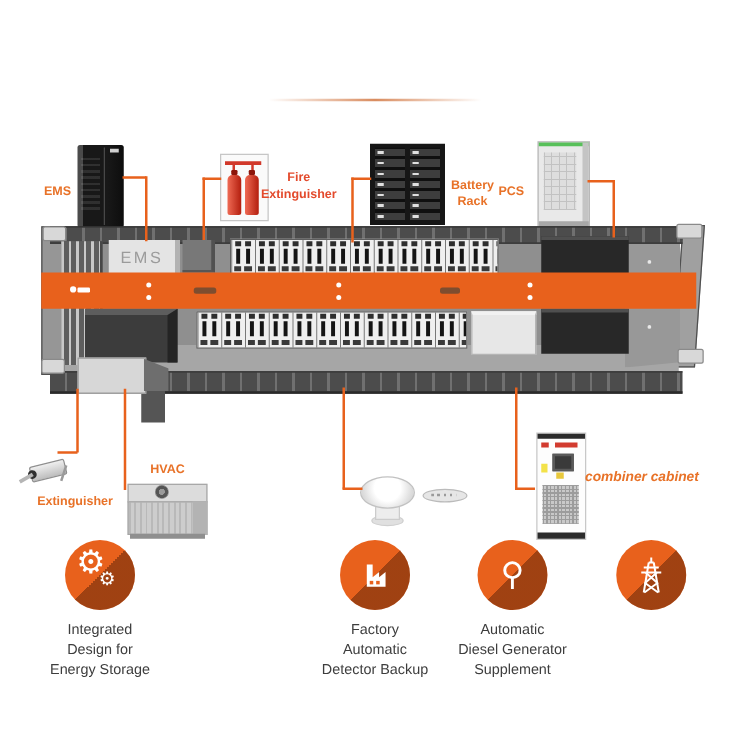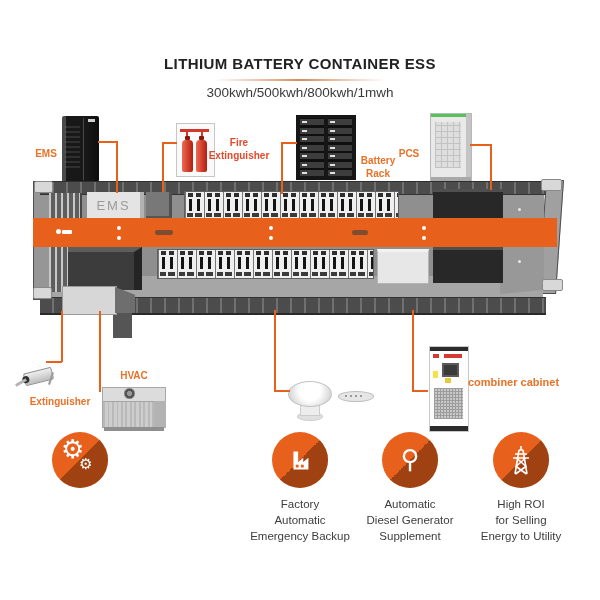--- a/index.html
+++ b/index.html
@@ -10,21 +10,21 @@
   
   .title{left:0;top:55px;width:100%;text-align:center;font-size:15px;font-weight:bold;
          color:#222;letter-spacing:.4px;}
   .title-underline{left:215px;top:79px;width:170px;height:2px;
          background:linear-gradient(90deg,rgba(217,140,95,0),#d98c5f,rgba(217,140,95,0));}
   .subtitle{left:0;top:85px;width:100%;text-align:center;font-size:13.5px;color:#3a3a3a;}
 
   
   .callout{font-size:10px;font-weight:bold;color:var(--callout);text-align:center;line-height:13px;}
   .callout.alert{color:var(--alert);}
-  .callout.big{font-size:11px;}
+  .callout.big{font-size:11px;font-style:italic;}
 
   
   .line{background:var(--accent);z-index:6;}
 
   
   .ems-cab{left:62px;top:116px;width:37px;height:66px;border-radius:2px;
     background:linear-gradient(90deg,#4a4a4a 0 4px,#181818 4px 65%,#0d0d0d);}
   .ems-cab .seam{left:21px;top:2px;width:1px;height:62px;background:rgba(120,120,120,.5);}
   .ems-cab .chip{right:4px;top:3px;width:7px;height:3px;background:#cfcfcf;}
   .ems-cab .vents{left:3px;top:10px;width:15px;height:42px;
@@ -149,23 +149,21 @@
   .batt-cap{position:absolute;left:24px;top:11px;width:8px;height:4px;background:#fff;border-radius:1px;z-index:2;}
   .tools-glyph{position:absolute;left:0;top:13px;width:100%;text-align:center;font-size:26px;line-height:28px;z-index:2;color:#fff;}
   .fsvg{position:absolute;left:13px;top:13px;z-index:2;}
   .flabel{margin-top:8px;font-size:11.5px;line-height:16px;color:var(--text);white-space:pre-line;}
 </style>
 </head>
 <body>
 
 <div id="stage">
 
-  <div class="abs title">LITHIUM BATTERY CONTAINER ESS</div>
   <div class="abs title-underline"></div>
-  <div class="abs subtitle">300kwh/500kwh/800kwh/1mwh</div>
 
   <div class="abs callout" style="left:28px;top:147px;width:36px;">EMS</div>
   <div class="abs ems-cab">
     <div class="abs seam"></div>
     <div class="abs chip"></div>
     <div class="abs vents"></div>
   </div>
 
   <div class="abs fire-frame">
     <div class="abs fire-pipe"></div>
@@ -175,21 +173,21 @@
     <div class="abs fire-cap" style="left:22px;"></div>
     <div class="abs fire-cyl" style="left:5px;"></div>
     <div class="abs fire-cyl" style="left:19px;"></div>
   </div>
   <div class="abs callout alert" style="left:208px;top:136px;width:62px;">Fire Extinguisher</div>
 
   <div class="abs rack-img">
     <div class="abs rack-col" style="left:4px;"></div>
     <div class="abs rack-col" style="left:32px;"></div>
   </div>
-  <div class="abs callout" style="left:350px;top:154px;width:56px;">Battery Rack</div>
+  <div class="abs callout" style="left:350px;top:142px;width:56px;">Battery Rack</div>
 
   <div class="abs callout" style="left:392px;top:147px;width:34px;">PCS</div>
   <div class="abs pcs-img">
     <div class="abs pcs-green"></div>
     <div class="abs pcs-side"></div>
     <div class="abs pcs-door"></div>
     <div class="abs pcs-base"></div>
   </div>
 
   <div class="abs line" style="left:98px;top:141px;width:19px;height:1.5px;"></div>
@@ -277,34 +275,37 @@
     <div class="abs comb-mesh"></div>
     <div class="abs comb-bot"></div>
   </div>
   <div class="abs callout big" style="left:468px;top:376px;width:104px;text-align:left;">combiner cabinet</div>
 
   <div class="feature" style="left:20px;">
     <div class="fc">
       <span class="gear-big">⚙</span>
       <span class="gear-small">⚙</span>
     </div>
+    <div class="flabel">Integrated
+Design for
+Energy Storage</div>
   </div>
 
 
   <div class="feature" style="left:240px;">
     <div class="fc">
       <svg class="fsvg" width="30" height="30" viewBox="0 0 32 32">
         <path fill="#ffffff" d="M9 26 V7 h5 v11 l5.5-4.5 V18 l5.5-4.5 V26 z"></path>
         <rect x="11.5" y="21" width="3" height="3" fill="#e8611c"></rect>
         <rect x="17" y="21" width="3" height="3" fill="#e8611c"></rect>
       </svg>
     </div>
     <div class="flabel">Factory
 Automatic
-Emergency Backup</div>
+Detector Backup</div>
   </div>
 
   <div class="feature" style="left:350px;">
     <div class="fc">
       <span class="tools-glyph">⚲</span>
     </div>
     <div class="flabel">Automatic
 Diesel Generator
 Supplement</div>
   </div>
@@ -314,18 +315,15 @@
       <svg class="fsvg" width="30" height="32" viewBox="0 0 30 32">
         <g stroke="#ffffff" stroke-width="1.6" fill="none">
           <path d="M9 29 L13 5 M21 29 L17 5"></path>
           <path d="M7 13 H23 M9 9 H21"></path>
           <path d="M13 5 h4 M15 1 V5"></path>
           <path d="M10.5 21 L19.5 13 M19.5 21 L10.5 13"></path>
           <path d="M9.5 29 L20.5 21 M20.5 29 L9.5 21"></path>
         </g>
       </svg>
     </div>
-    <div class="flabel">High ROI
-for Selling
-Energy to Utility</div>
   </div>
 
 </div>
 
 </body></html>

